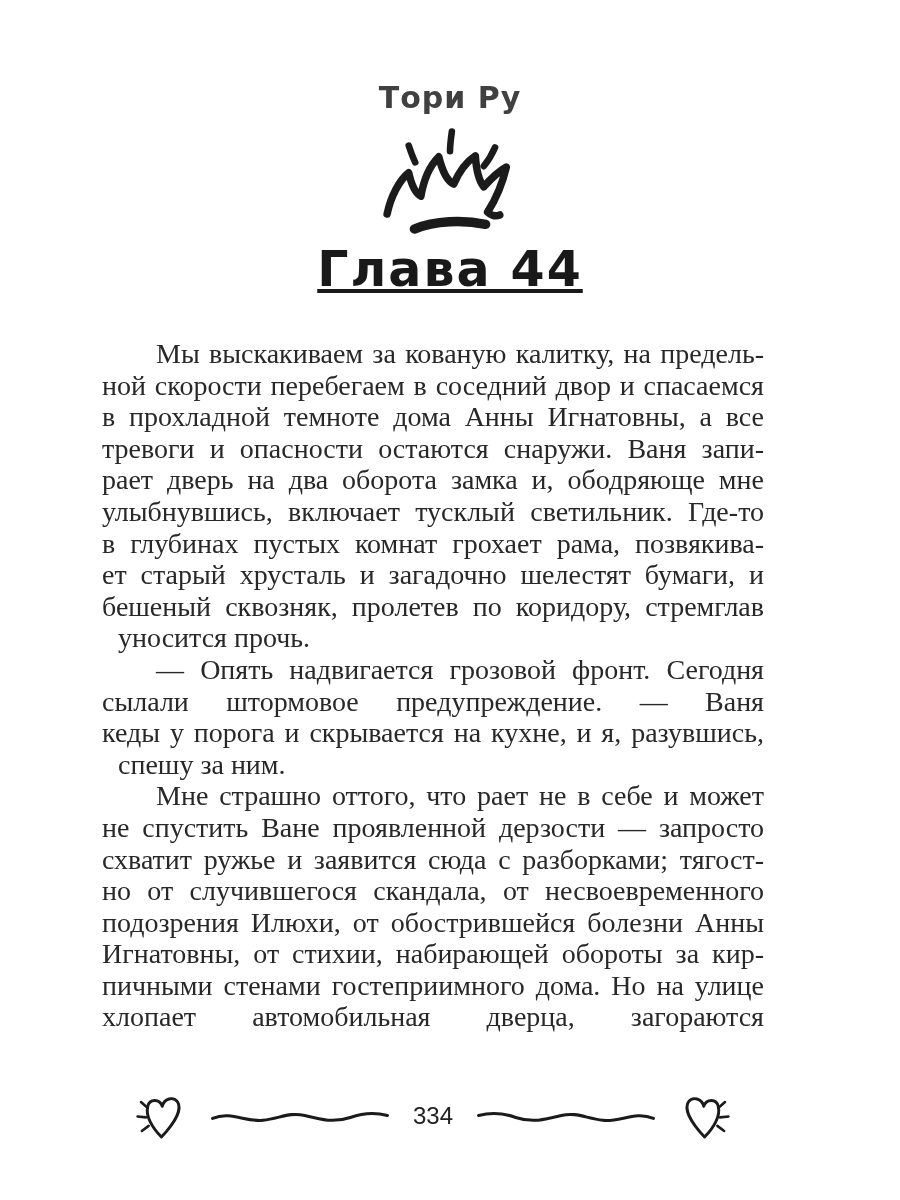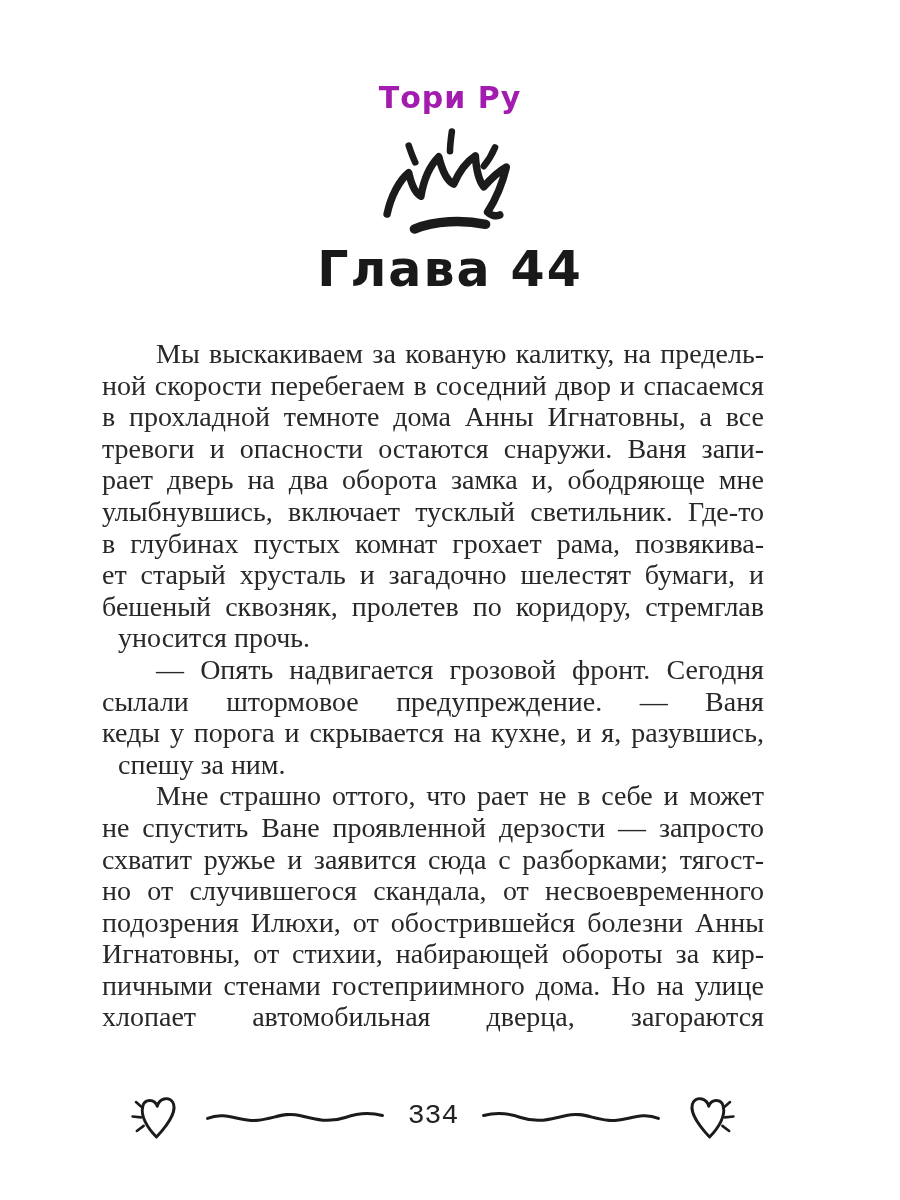--- a/index.html
+++ b/index.html
@@ -11,37 +11,38 @@
     font-family:"Liberation Serif", serif;
   }
   
   .author{
     margin-top:80px;
     text-align:center;
     font-family:"DejaVu Sans", sans-serif;
     font-weight:bold;
     font-size:30px;
     letter-spacing:1px;
-    color:#a21caf;
+    color:#404040;
   }
   
   .crown-wrap{
     width:154px;height:122px;
     margin:8px auto 0;
   }
   .crown-wrap svg{display:block;width:100%;height:100%;}
   
   .chapter{
     margin-top:-4px;
     text-align:center;
     font-family:"DejaVu Sans", sans-serif;
     font-weight:bold;
     font-size:49px;
     letter-spacing:2px;
     color:#191919;
+    text-decoration:underline;
   }
   
   .body-block{
     width:662px;
     margin:40px 0 0 102px;
     font-size:28px;
     line-height:31.6px;
     color:#282828;
   }
   .para{margin:0;padding:0;}
@@ -61,22 +62,22 @@
     width:662px;
     height:60px;
     display:flex;
     align-items:center;
     justify-content:center;
     gap:16px;
   }
   .footer svg{display:block;}
   .heart-right{transform:scale(-1,1);}
   .page-num{
-    font-family:Liberation Mono, monospace;
-    font-size:28px;
+    font-family:Liberation Sans, sans-serif;
+    font-size:24px;
     color:#222222;
     padding:0 6px;
     line-height:1;
   }
   .ink{stroke:#1b1b1b;fill:none;stroke-linecap:round;stroke-linejoin:round;}
 </style>
 </head>
 <body>
 
 <div class="page">

